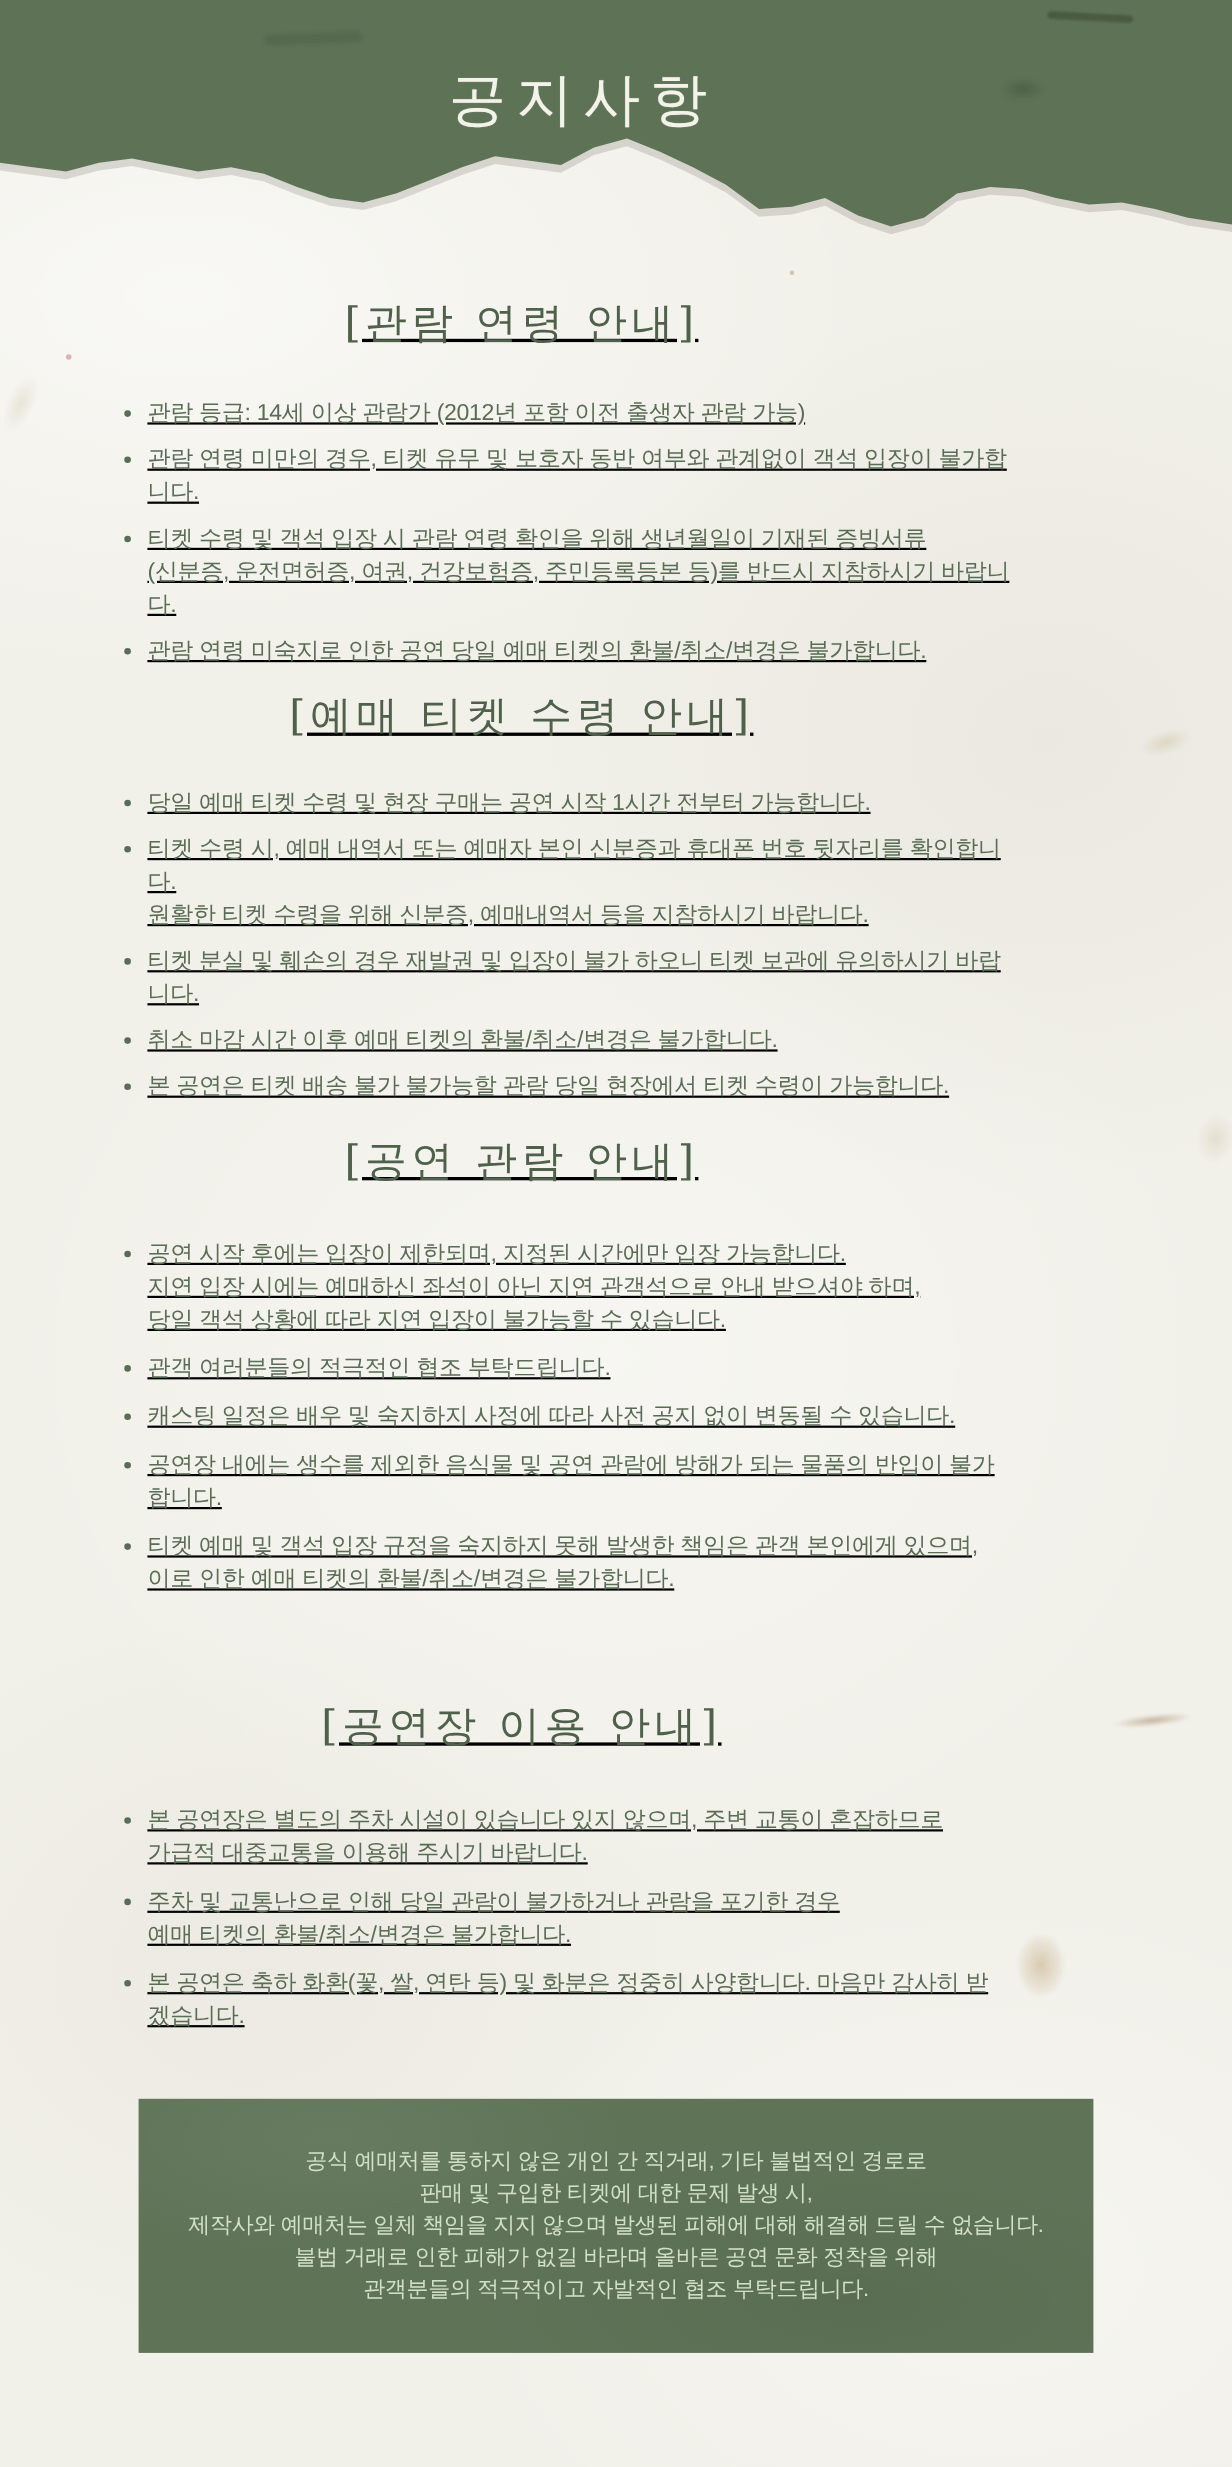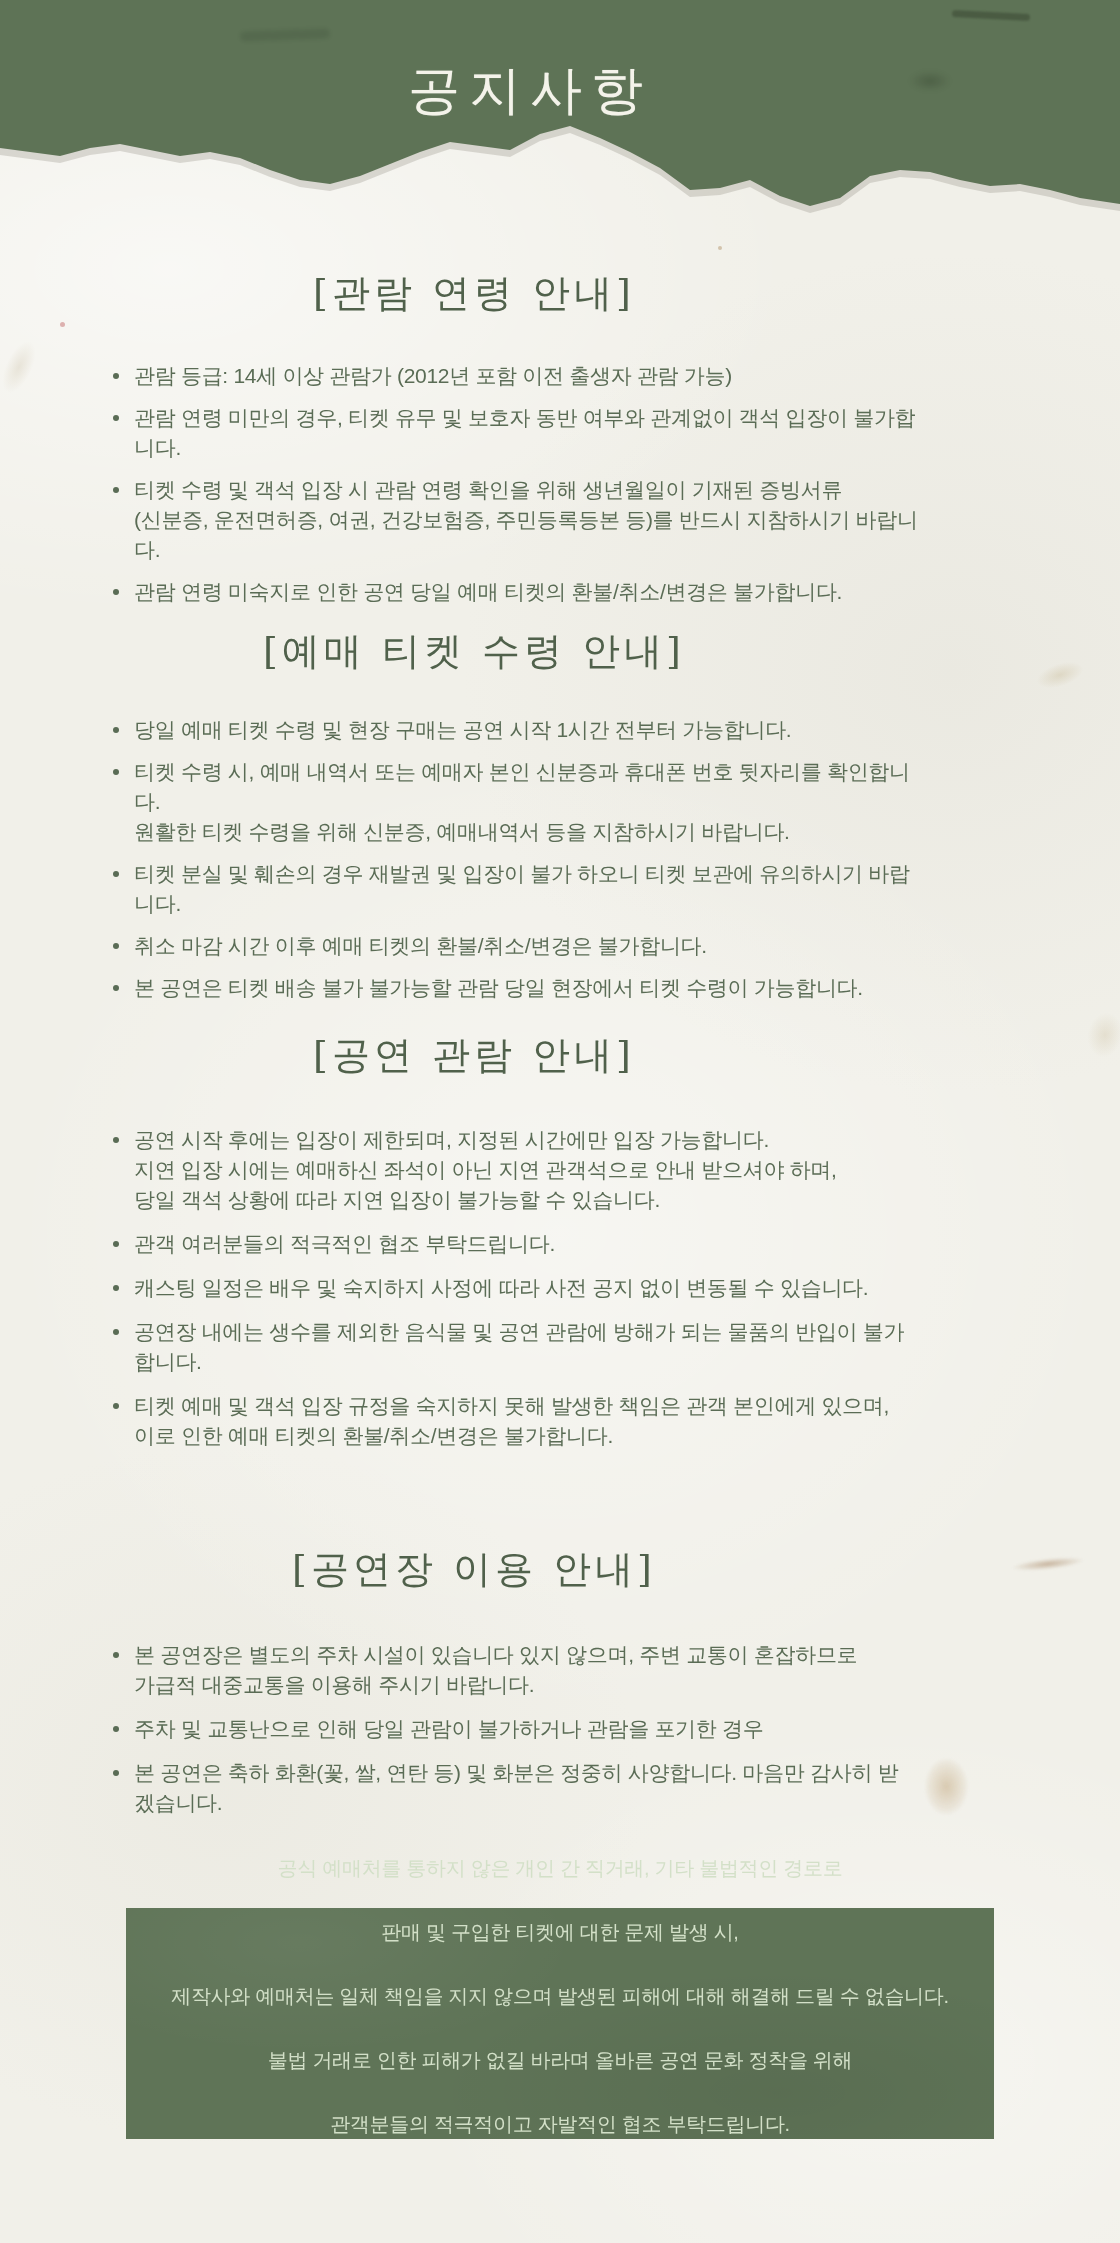--- a/index.html
+++ b/index.html
@@ -46,21 +46,21 @@
     font-size:52px;
     letter-spacing:9px;
     color:var(--header-title);
     text-shadow:0 0 1px rgba(255,255,255,.4);
   }
   .smudge{position:absolute; pointer-events:none;}
   .smudge.s1{left:952px; top:12px; width:78px; height:7px; background:rgba(20,30,15,.28); border-radius:4px; transform:rotate(3deg); filter:blur(1px);}
   .smudge.s2{left:900px; top:66px; width:60px; height:30px; background:radial-gradient(closest-side, rgba(20,30,15,.22), transparent 70%); filter:blur(2px);}
   .smudge.s3{left:240px; top:30px; width:90px; height:10px; background:rgba(20,30,15,.12); border-radius:5px; transform:rotate(-2deg); filter:blur(2px);}
   
-  .sec{position:absolute; left:0; width:948px;}
+  .sec{position:absolute; left:0; width:948px;text-decoration:underline;}
   #sec1{top:268px;}
   #sec2{top:626px;}
   #sec3{top:1030px;}
   #sec4{top:1544px;}
   .sec h2{
     margin:0;
     text-align:center;
     font-family:"DejaVu Serif","Liberation Serif",serif;
     font-weight:500;
     font-size:38px;
@@ -95,23 +95,22 @@
   .notice-box{
     position:absolute;
     left:126px; top:1908px;
     width:868px; height:231px;
     background:
       radial-gradient(500px 180px at 75% 80%, rgba(0,0,0,.06), transparent 70%),
       radial-gradient(400px 160px at 20% 15%, rgba(255,255,255,.05), transparent 70%),
       var(--box-green);
     display:flex;
     flex-direction:column;
-    justify-content:flex-end;
+    justify-content:center;
     align-items:center;
-    gap:35px;
   }
   .notice-box p{
     margin:0;
     text-align:center;
     font-size:20px;
     line-height:29px;
     letter-spacing:-0.3px;
     color:var(--box-text);
   }
   
@@ -227,20 +226,21 @@
       <h2>[공연장 이용 안내]</h2>
       <ul>
         <li>
           <span class="dot"></span>
           <span class="ln">본 공연장은 별도의 주차 시설이 있습니다 있지 않으며, 주변 교통이 혼잡하므로</span>
           <span class="ln">가급적 대중교통을 이용해 주시기 바랍니다.</span>
         </li>
         <li>
           <span class="dot"></span>
           <span class="ln">주차 및 교통난으로 인해 당일 관람이 불가하거나 관람을 포기한 경우</span>
+          <span class="ln">예매 티켓의 환불/취소/변경은 불가합니다.</span>
         </li>
         <li>
           <span class="dot"></span>
           <span class="ln">본 공연은 축하 화환(꽃, 쌀, 연탄 등) 및 화분은 정중히 사양합니다. 마음만 감사히 받겠습니다.</span>
         </li>
       </ul>
     </section>
 
     <div class="notice-box">
       <p>공식 예매처를 통하지 않은 개인 간 직거래, 기타 불법적인 경로로</p>

